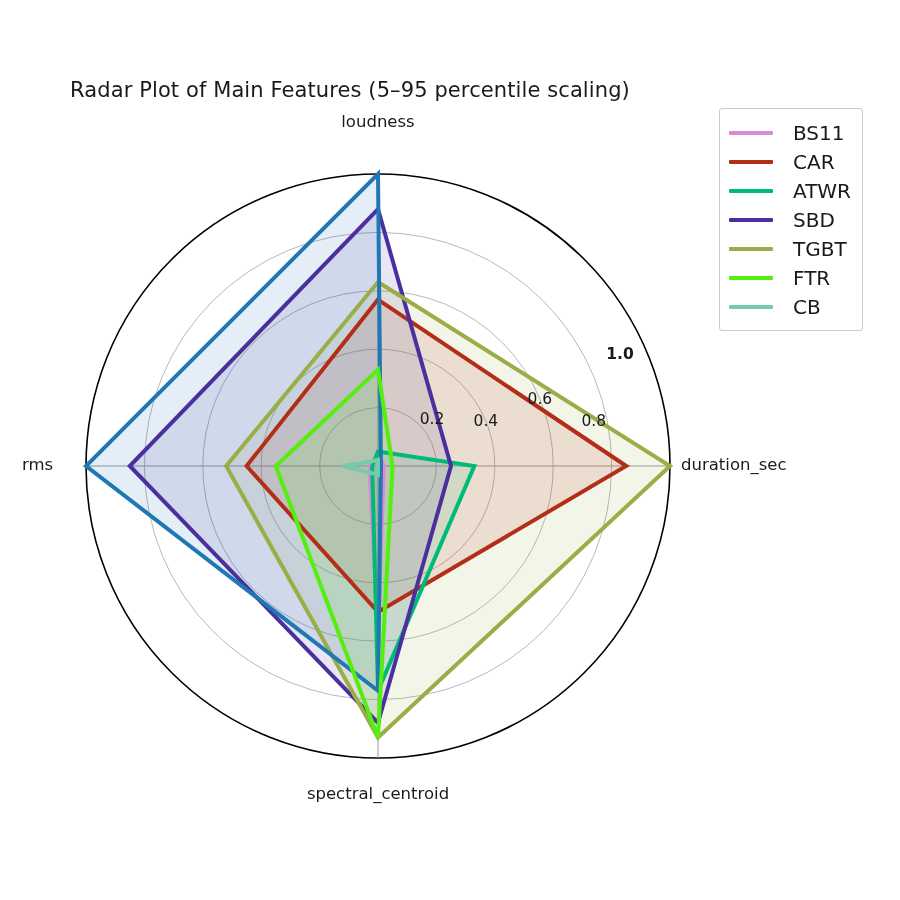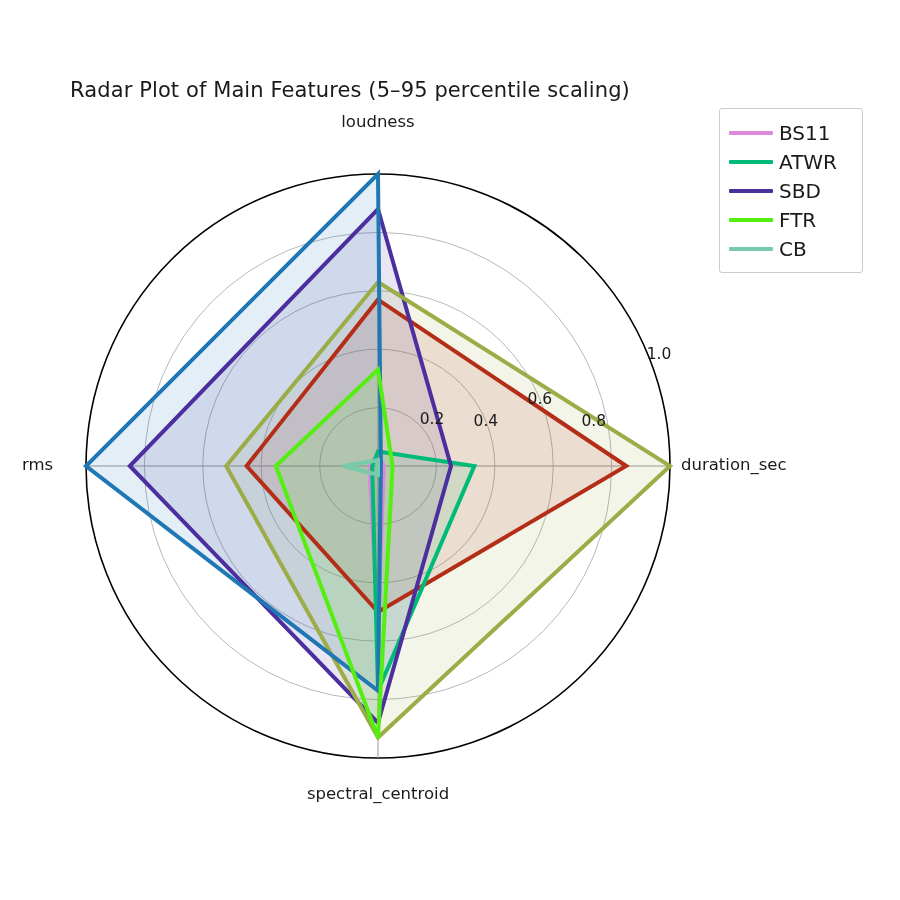--- a/index.html
+++ b/index.html
@@ -79,21 +79,21 @@
     align-items: center;
     height: 29px;
   }
   .legend-swatch {
     width: 44px;
     height: 4px;
     border-radius: 1px;
     flex: 0 0 auto;
   }
   .legend-label {
-    margin-left: 6px;
+    margin-left: 20px;
     font-size: 20px;
     color: #1a1a1a;
     line-height: 1;
     white-space: nowrap;
   }
 </style>
 </head>
 <body>
 
 <div id="figure">
@@ -137,36 +137,44 @@
   <div class="axis-label" id="axis-label-loudness">loudness</div>
   <div class="axis-label" id="axis-label-duration">duration_sec</div>
   <div class="axis-label" id="axis-label-spectral">spectral_centroid</div>
   <div class="axis-label" id="axis-label-rms">rms</div>
 
   <div id="tick-labels">
       <div class="tick-label" style="left: 431.955px; top: 419px;">0.2</div>
       <div class="tick-label" style="left: 485.909px; top: 421.303px;">0.4</div>
       <div class="tick-label" style="left: 539.864px; top: 398.954px;">0.6</div>
       <div class="tick-label" style="left: 593.818px; top: 376.605px; margin-top: 44px;">0.8</div>
-      <div class="tick-label" style="left: 659px; top: 354.256px;">1.0</div>
+      <div class="tick-label" style="left: 620px; top: 354.256px; font-weight: bold;">1.0</div>
     </div>
 
   <div id="legend-box">
     <div id="legend-rows">
         <div class="legend-row">
           <span class="legend-swatch" style="background: rgb(221, 136, 221);"></span>
           <span class="legend-label">BS11</span>
         </div>
         <div class="legend-row">
+          <span class="legend-swatch" style="background: rgb(179, 45, 23);"></span>
+          <span class="legend-label">CAR</span>
+        </div>
+        <div class="legend-row">
           <span class="legend-swatch" style="background: rgb(0, 187, 119);"></span>
           <span class="legend-label">ATWR</span>
         </div>
         <div class="legend-row">
           <span class="legend-swatch" style="background: rgb(75, 47, 158);"></span>
           <span class="legend-label">SBD</span>
+        </div>
+        <div class="legend-row">
+          <span class="legend-swatch" style="background: rgb(154, 173, 70);"></span>
+          <span class="legend-label">TGBT</span>
         </div>
         <div class="legend-row">
           <span class="legend-swatch" style="background: rgb(85, 238, 17);"></span>
           <span class="legend-label">FTR</span>
         </div>
         <div class="legend-row">
           <span class="legend-swatch" style="background: rgb(119, 203, 170);"></span>
           <span class="legend-label">CB</span>
         </div>
       </div>

